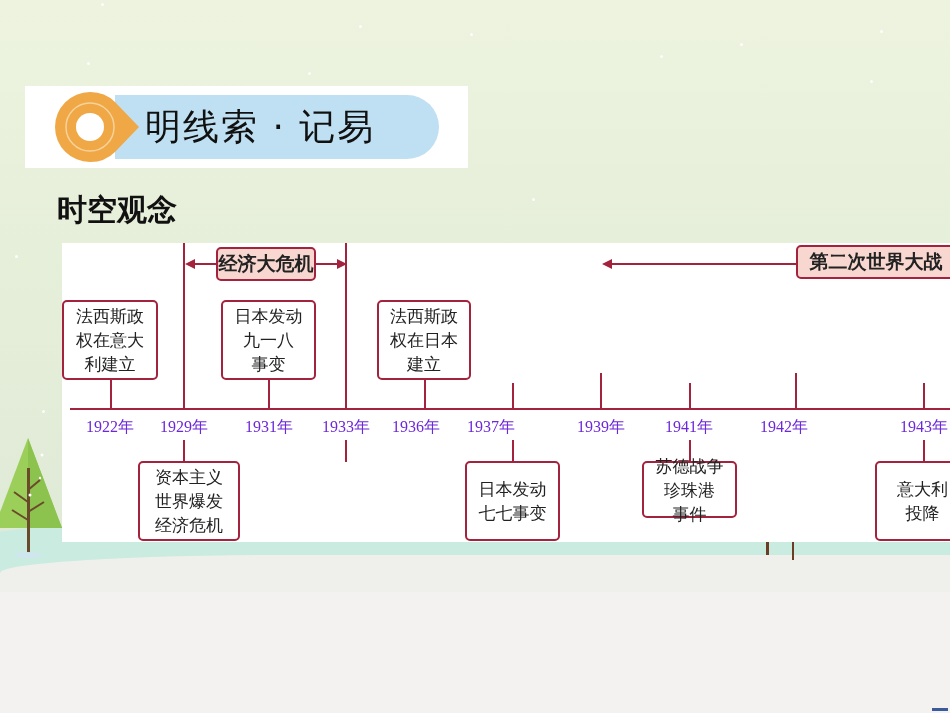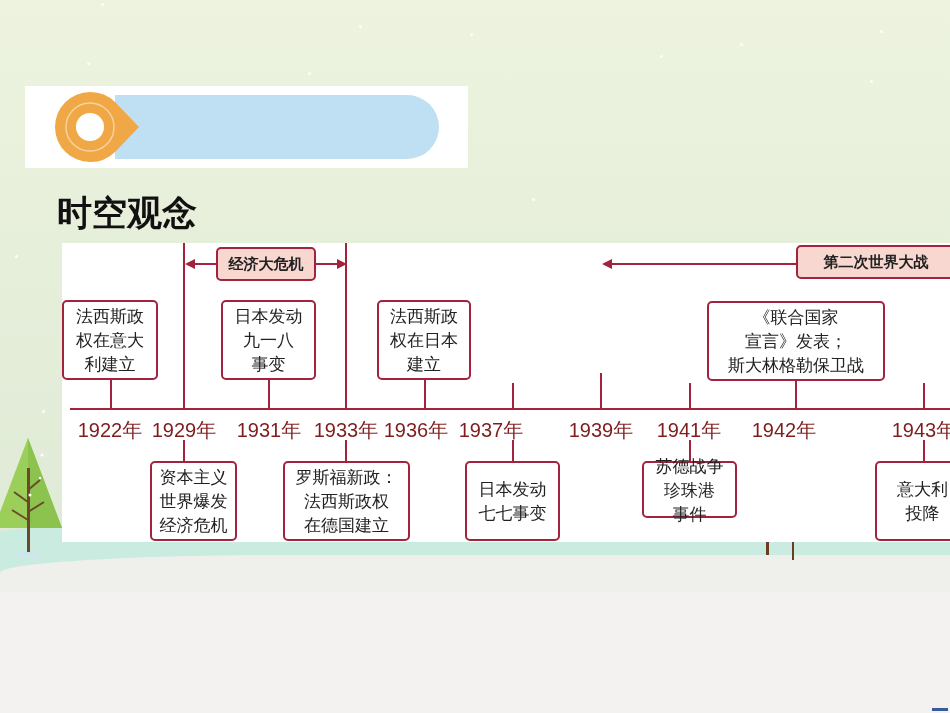--- a/index.html
+++ b/index.html
@@ -44,47 +44,47 @@
   .banner-title {
     position: absolute; left: 120px; top: 14px;
     font-size: 36px; line-height: 54px; color: #111; letter-spacing: 2px;
     font-family: "DejaVu Sans", sans-serif;
   }
   .banner-badge { position: absolute; left: 28px; top: 0; width: 90px; height: 82px; }
 
   
   .section-title {
     position: absolute; left: 57px; top: 190px;
-    font-size: 35px; font-weight: bold; color: #111;
+    font-size: 30px; font-weight: bold; color: #111;
     font-family: "DejaVu Sans", sans-serif;
   }
 
   
   .panel {
     position: absolute; left: 62px; top: 243px; width: 888px; height: 299px;
     background: #ffffff; overflow: hidden;
   }
   .tl-axis { position: absolute; left: 8px; top: 165px; width: 880px; height: 2px; background: #a3223e; }
   .vline { position: absolute; width: 2px; background: #a3223e; }
   .year {
-    position: absolute; top: 174px; font-size: 20px; color: #7f1d1d;
-    font-family: Liberation Sans, sans-serif; white-space: nowrap;
+    position: absolute; top: 174px; font-size: 16px; color: #6d28d9;
+    font-family: Liberation Serif, serif; white-space: nowrap;
     transform: translateX(-50%);
   }
   .ev-box {
     position: absolute; border: 2px solid #a3223e; border-radius: 5px; background: #fff;
     display: flex; align-items: center; justify-content: center; text-align: center;
     font-family: "DejaVu Serif", "Liberation Serif", serif;
     font-size: 17px; line-height: 24px; color: #222;
   }
   .ev-box span { white-space: pre-line; }
   .era-label {
     position: absolute; height: 34px; background: #f7d7cf; border: 2px solid #a3223e;
     border-radius: 5px; display: flex; align-items: center; justify-content: center;
-    font-size: 15px; font-weight: bold; color: #222; white-space: nowrap;
+    font-size: 19px; font-weight: bold; color: #222; white-space: nowrap;
     font-family: "DejaVu Sans", sans-serif;
   }
   .hline { position: absolute; height: 2px; background: #a3223e; }
   .arrow-left {
     position: absolute; width: 0; height: 0;
     border-top: 5px solid transparent; border-bottom: 5px solid transparent;
     border-right: 10px solid #a3223e;
   }
   .arrow-right {
     position: absolute; width: 0; height: 0;
@@ -133,20 +133,21 @@
   <rect x="62" y="0" width="2" height="25" fill="#6b3d24"></rect>
 </svg>
 
 <div class="banner">
   <div class="banner-pill"></div>
   <svg class="banner-badge" viewBox="0 0 90 82">
     <path d="M 37 6 A 35 35 0 1 0 37 76 A 35 35 0 0 0 62 66 L 86 41 L 62 16 A 35 35 0 0 0 37 6 Z" fill="#f0a847"></path>
     <circle cx="37" cy="41" r="24" fill="none" stroke="#f7d29a" stroke-width="1.5"></circle>
     <circle cx="37" cy="41" r="14" fill="#ffffff"></circle>
   </svg>
+  <div class="banner-title">明线索 · 记易</div>
 </div>
 
 <div class="section-title">时空观念</div>
 
 <div class="panel">
 
   <div class="vline" style="left:121px;top:0;height:167px"></div>
   <div class="vline" style="left:283px;top:0;height:167px"></div>
   <div class="hline" style="left:128px;top:20px;width:30px"></div>
   <div class="arrow-left" style="left:123px;top:16px"></div>
@@ -194,35 +195,25 @@
   <div class="ev-box" style="left:159px;top:57px;width:95px;height:80px">
     <span>日本发动
 九一八
 事变</span>
   </div>
   <div class="ev-box" style="left:315px;top:57px;width:94px;height:80px">
     <span>法西斯政
 权在日本
 建立</span>
   </div>
-  <div class="ev-box" style="left:645px;top:58px;width:178px;height:80px">
-    <span>《联合国家
-宣言》发表；
-斯大林格勒保卫战</span>
-  </div>
-
-  <div class="ev-box" style="left:88px;top:218px;width:87px;height:80px">
+
+  <div class="ev-box" style="left:76px;top:218px;width:102px;height:80px">
     <span>资本主义
 世界爆发
 经济危机</span>
-  </div>
-  <div class="ev-box" style="left:221px;top:218px;width:127px;height:80px">
-    <span>罗斯福新政：
-法西斯政权
-在德国建立</span>
   </div>
   <div class="ev-box" style="left:403px;top:218px;width:95px;height:80px">
     <span>日本发动
 七七事变</span>
   </div>
   <div class="ev-box" style="left:580px;top:218px;width:95px;height:57px">
     <span>苏德战争
 珍珠港
 事件</span>
   </div>

